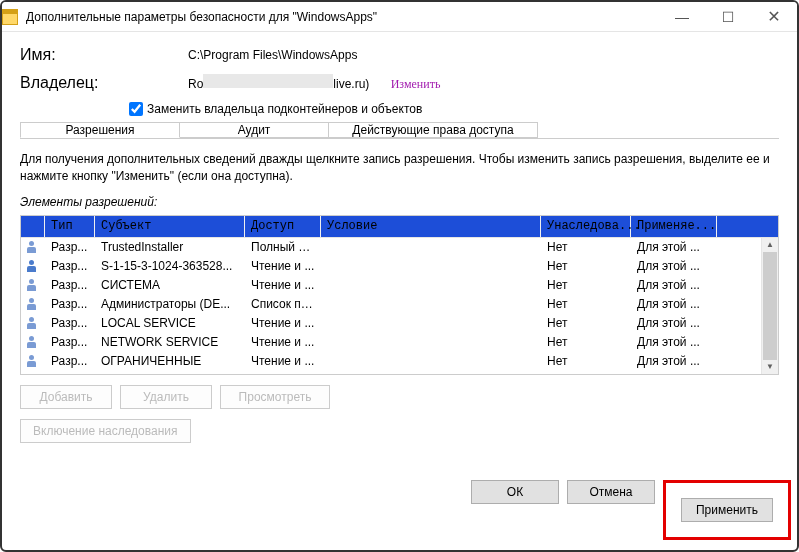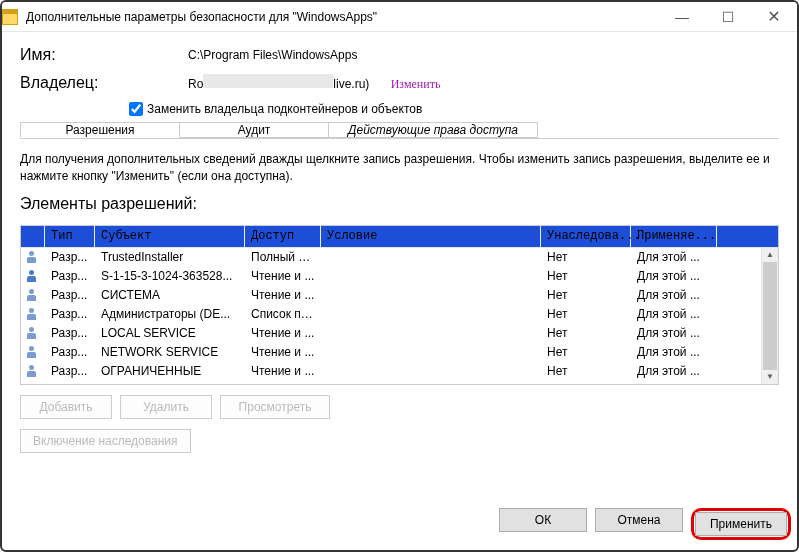--- a/index.html
+++ b/index.html
@@ -17,23 +17,23 @@
 .val { font-size: 12px; }
 .owner-redact { display: inline-block; height: 14px; background: #e8e8e8; }
 .link { color: #a21caf; cursor: pointer; margin-left: 18px; font-family: Liberation Serif, serif; }
 .chk { display: inline-flex; align-items: center; gap: 4px; }
 .chk input { width: 14px; height: 14px; }
 .tabs { display: flex; border-bottom: 1px solid #ccc; margin-top: 6px; }
 .tab { padding: 0 0; text-align: center; border: 1px solid #ccc; background: #fff; font-size: 12px; position: relative; margin-right: -1px; }
 .tab.active { border-bottom: 1px solid #fff; background: #fff; z-index: 2; }
 .tab:nth-child(1) { width: 160px; }
 .tab:nth-child(2) { width: 150px; }
-.tab:nth-child(3) { width: 210px; font-style: italic; }
+.tab:nth-child(3) { width: 210px; }
 .instr { font-size: 12px; margin: 12px 0 10px 0; line-height: 1.4; }
-.sectlbl { font-size: 16px; margin-bottom: 12px; }
+.sectlbl { font-size: 12px; margin-bottom: 6px; font-style: italic; }
 .listbox { border: 1px solid #ccc; height: 160px; position: relative; }
 .listhead { display: flex; background: #1d4ed8; border-bottom: 1px solid #e5e5e5; height: 22px; align-items: center; font-size: 12px; font-family: Liberation Mono, monospace; }
 .listhead > div { padding: 0 6px; border-right: 1px solid #f0f0f0; height: 100%; display: flex; align-items: center; }
 .lrow { display: flex; height: 19px; align-items: center; font-size: 12px; }
 .lrow > div { padding: 0 6px; white-space: nowrap; overflow: hidden; text-overflow: ellipsis; }
 .col-icon { width: 24px; display: flex; align-items: center; justify-content: center; }
 .col-type { width: 50px; }
 .col-subj { width: 150px; }
 .col-access { width: 76px; }
 .col-cond { width: 220px; }
@@ -45,21 +45,21 @@
 .person-icon.sid::before { background:#4a7bcc; }
 .person-icon.sid::after { background:#4a7bcc; }
 .scrollbar { position: absolute; right: 0; top: 22px; bottom: 0; width: 17px; background: #f0f0f0; border-left: 1px solid #e5e5e5; }
 .scroll-thumb { position: absolute; left: 1px; right: 1px; top: 14px; bottom: 14px; background: #cdcdcd; }
 .scroll-arr { position: absolute; left: 0; right: 0; height: 14px; display:flex; align-items:center; justify-content:center; font-size:8px; color:#606060; }
 .btns-row { display: flex; gap: 8px; margin-top: 10px; }
 .btn { height: 24px; padding: 0 12px; border: 1px solid #ccc; background: #fdfdfd; color: #bbb; font-size: 12px; display: inline-flex; align-items: center; justify-content: center; min-width: 92px; }
 .btn.enabled { color: #000; background: #e1e1e1; border: 1px solid #adadad; }
 .footer { position: absolute; bottom: 12px; right: 8px; display: flex; gap: 8px; }
 .footer .btn { min-width: 88px; }
-.highlight { border: 3px solid #e30000; border-radius: 10px; padding: 1px; }
+.highlight { border: 3px solid #e30000; border-radius: 0; padding: 15px; }
 </style>
 </head>
 <body>
 
 <div class="titlebar">
   <div class="ticon"></div>
   <div class="ttitle">Дополнительные параметры безопасности  для "WindowsApps"</div>
   <div class="wbtns">
     <div class="wbtn">—</div>
     <div class="wbtn">☐</div>

